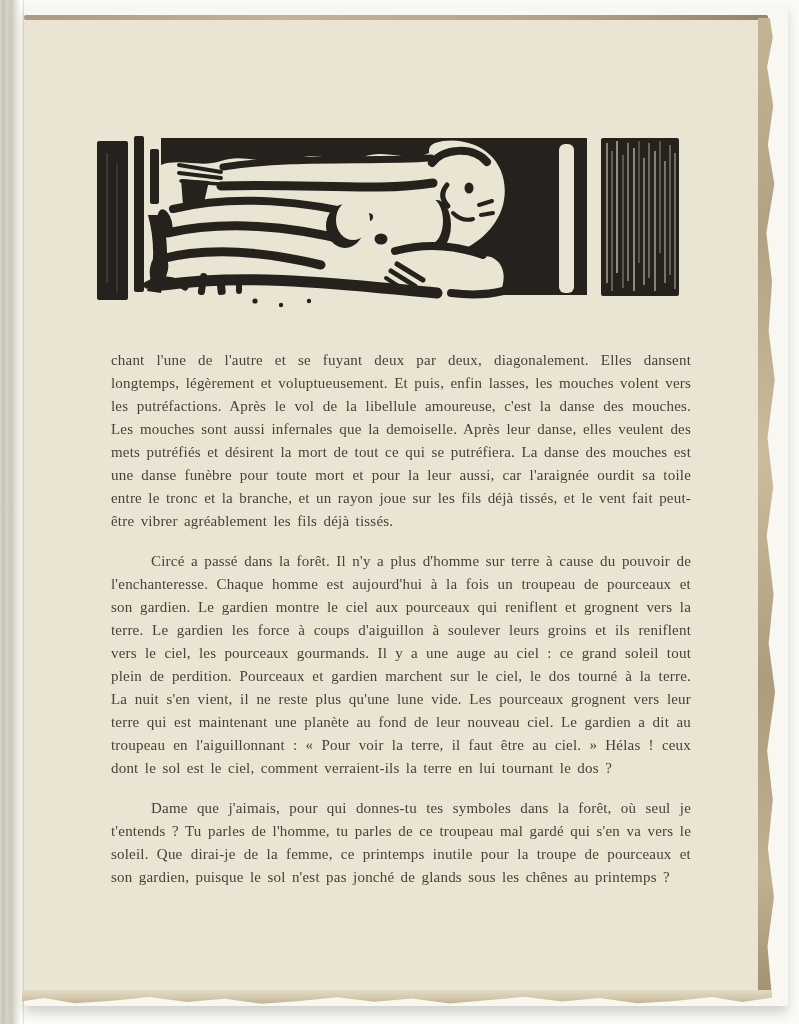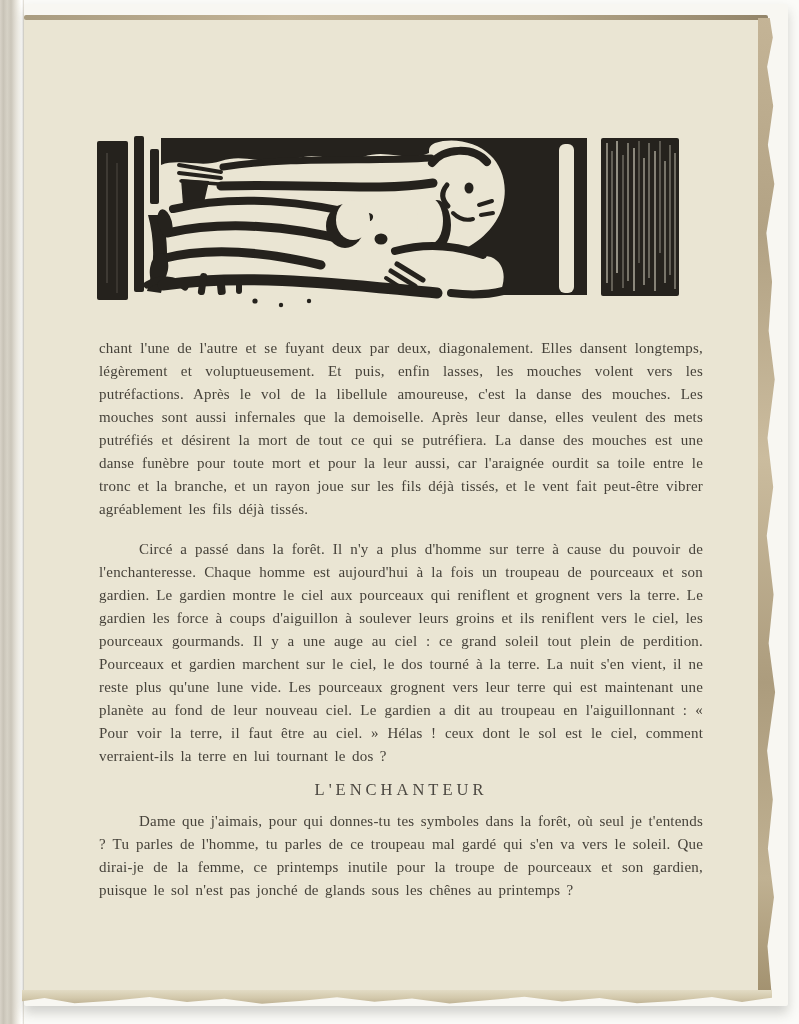--- a/index.html
+++ b/index.html
@@ -55,21 +55,21 @@
 
   
   .woodcut{position:absolute;left:71px;top:115px;width:612px;height:188px;}
   .woodcut svg{display:block;width:100%;height:100%;}
 
   
   .textcol{
     position:absolute;left:71px;top:315px;width:612px;
     color:#46423a;font-size:15px;line-height:23px;text-align:justify;
   }
-  .textcol p{margin:4px;word-spacing:.16em;letter-spacing:.2px;}
+  .textcol p{margin:16px;word-spacing:.16em;letter-spacing:.2px;}
   .textcol p.indent{text-indent:40px;}
   .textcol p + p{margin-top:17px;}
   .textcol h2{
     font-size:16.5px;font-weight:normal;letter-spacing:4px;
     text-align:center;color:#4b4740;margin:12px 0 10px;line-height:20px;
     word-spacing:normal;
   }
 </style>
 </head>
 <body>
@@ -173,20 +173,19 @@
             <line x1="575" y1="12" x2="575" y2="142" opacity=".45"></line>
             <line x1="580" y1="20" x2="580" y2="156" opacity=".55"></line>
           </g>
         </g>
       </svg>
     </div>
 
     <div class="textcol">
       <p>chant l'une de l'autre et se fuyant deux par deux, diagonalement. Elles dansent longtemps, légèrement et voluptueusement. Et puis, enfin lasses, les mouches volent vers les putréfactions. Après le vol de la libellule amoureuse, c'est la danse des mouches. Les mouches sont aussi infernales que la demoiselle. Après leur danse, elles veulent des mets putréfiés et désirent la mort de tout ce qui se putréfiera. La danse des mouches est une danse funèbre pour toute mort et pour la leur aussi, car l'araignée ourdit sa toile entre le tronc et la branche, et un rayon joue sur les fils déjà tissés, et le vent fait peut-être vibrer agréablement les fils déjà tissés.</p>
       <p class="indent">Circé a passé dans la forêt. Il n'y a plus d'homme sur terre à cause du pouvoir de l'enchanteresse. Chaque homme est aujourd'hui à la fois un troupeau de pourceaux et son gardien. Le gardien montre le ciel aux pourceaux qui reniflent et grognent vers la terre. Le gardien les force à coups d'aiguillon à soulever leurs groins et ils reniflent vers le ciel, les pourceaux gourmands. Il y a une auge au ciel : ce grand soleil tout plein de perdition. Pourceaux et gardien marchent sur le ciel, le dos tourné à la terre. La nuit s'en vient, il ne reste plus qu'une lune vide. Les pourceaux grognent vers leur terre qui est maintenant une planète au fond de leur nouveau ciel. Le gardien a dit au troupeau en l'aiguillonnant : « Pour voir la terre, il faut être au ciel. » Hélas ! ceux dont le sol est le ciel, comment verraient-ils la terre en lui tournant le dos ?</p>
-      <h2>L'ENCHANTEUR</h2>
       <p class="indent">Dame que j'aimais, pour qui donnes-tu tes symboles dans la forêt, où seul je t'entends ? Tu parles de l'homme, tu parles de ce troupeau mal gardé qui s'en va vers le soleil. Que dirai-je de la femme, ce printemps inutile pour la troupe de pourceaux et son gardien, puisque le sol n'est pas jonché de glands sous les chênes au printemps ?</p>
     </div>
 
     <div class="deckle-right"></div>
     <div class="deckle-bottom"></div>
   </div>
 </div>
 
 </body></html>

